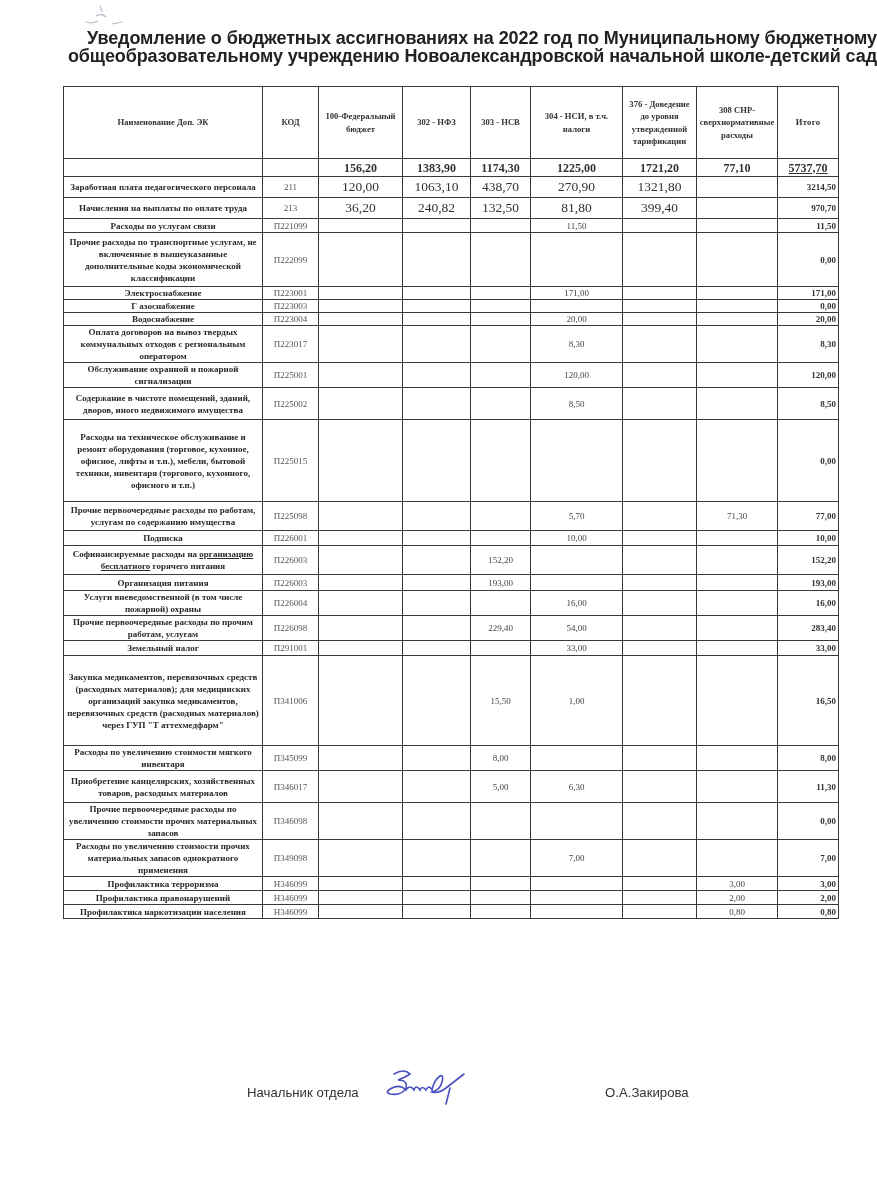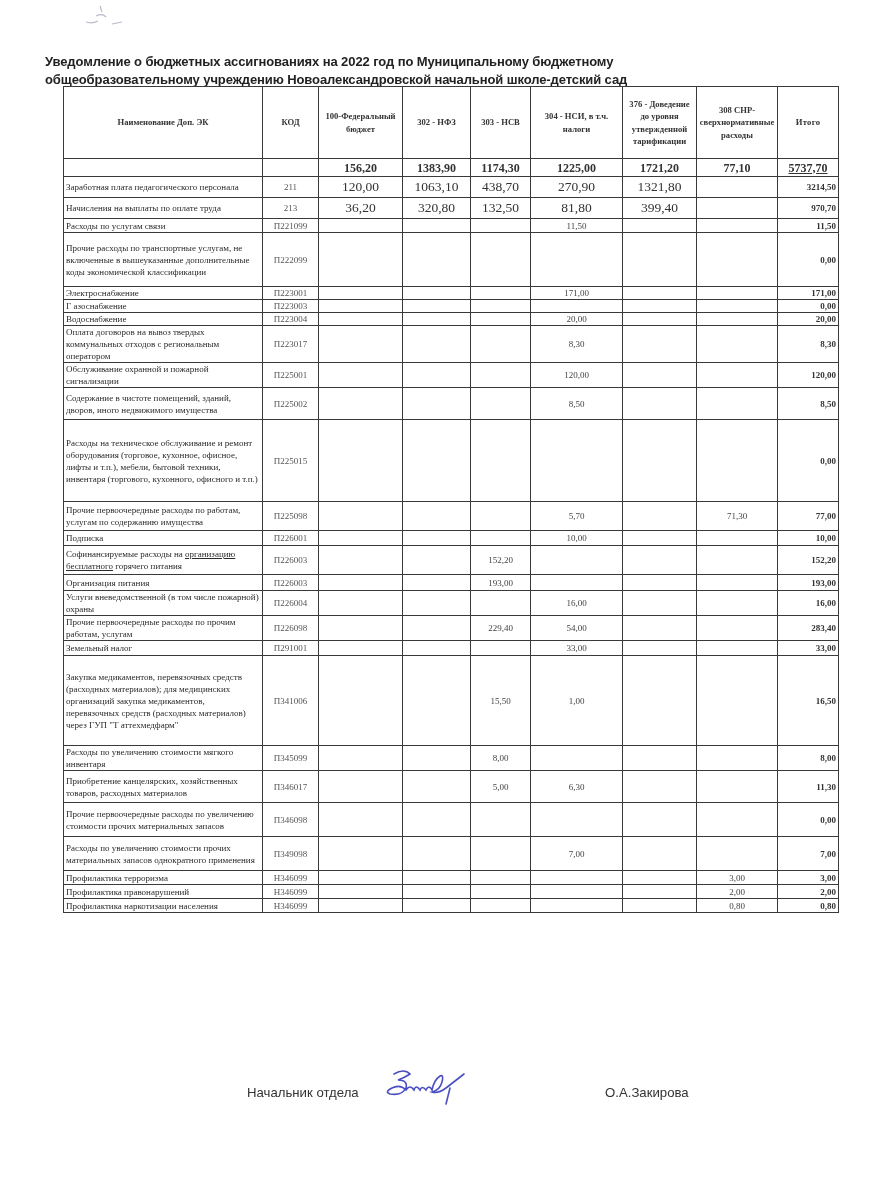--- a/index.html
+++ b/index.html
@@ -1,25 +1,25 @@
 <!DOCTYPE html>
 <html><head>
 <meta charset="utf-8">
 <style>
   html, body { margin: 0; padding: 0; background: #ffffff; }
   body { width: 877px; height: 1200px; position: relative; overflow: hidden; font-family: "Liberation Serif", serif; color: #1a1a1a; }
-  .title { position: absolute; left: 0; top: 29px; width: 877px; text-align: left; font-family: "Liberation Sans", sans-serif; font-weight: bold; font-size: 13px; line-height: 18px; color: #222; letter-spacing: -0.1px; margin-top: 24px; }
+  .title { position: absolute; left: 0; top: 29px; width: 877px; text-align: right; font-family: "Liberation Sans", sans-serif; font-weight: bold; font-size: 18px; line-height: 18px; color: #222; letter-spacing: -0.1px; }
   .title div { margin-left: 45px; }
   .scribble { position: absolute; left: 78px; top: 2px; width: 60px; height: 30px; }
   table.budget { position: absolute; left: 63px; top: 86px; border-collapse: collapse; table-layout: fixed; width: 775px; }
   table.budget td, table.budget th { border: 1.3px solid #3a3a3a; padding: 0 2px; font-size: 9px; line-height: 12px; vertical-align: middle; overflow: hidden; }
   table.budget th { font-weight: bold; text-align: center; color: #333; font-size: 8.6px; line-height: 12.5px; }
   th.h-name { font-size: 9.2px; }
   th.h-itogo { font-size: 11.5px; letter-spacing: 0.3px; }
-  td.name { font-weight: normal; text-align: left; color: #2a2a2a; font-size: 8.4px; line-height: 12.4px; padding-left: 2px; }
+  td.name { font-weight: bold; text-align: center; color: #2a2a2a; font-size: 8.4px; line-height: 12.4px; padding-left: 2px; }
   td.code { text-align: center; color: #555; font-size: 9.3px; }
   td.num { text-align: center; color: #444; font-size: 12px; }
   td.num.big { font-size: 13.5px; color: #333; }
   td.total { text-align: right; font-weight: bold; color: #333; font-size: 11.2px; padding-right: 8px; }
   tr.totals td { font-weight: bold; text-align: center; color: #333; font-size: 12px; }
   tr.totals td.t-itogo { text-decoration: underline; }
   .ul { text-decoration: underline; }
   .footer { position: absolute; top: 1085px; font-family: "Liberation Sans", sans-serif; font-size: 13.2px; color: #333; }
   .sig { position: absolute; left: 380px; top: 1060px; width: 110px; height: 52px; }
 </style>
@@ -80,21 +80,21 @@
         <td class="num big">438,70</td>
         <td class="num big">270,90</td>
         <td class="num big">1321,80</td>
         <td class="num big"></td>
         <td class="total">3214,50</td>
       </tr>
       <tr style="height: 21px;">
         <td class="name">Начисления на выплаты по оплате труда</td>
         <td class="code">213</td>
         <td class="num big">36,20</td>
-        <td class="num big">320,80</td>
+        <td class="num big">240,82</td>
         <td class="num big">132,50</td>
         <td class="num big">81,80</td>
         <td class="num big">399,40</td>
         <td class="num big"></td>
         <td class="total">970,70</td>
       </tr>
       <tr style="height: 14px;">
         <td class="name">Расходы по услугам связи</td>
         <td class="code">П221099</td>
         <td class="num"></td>

